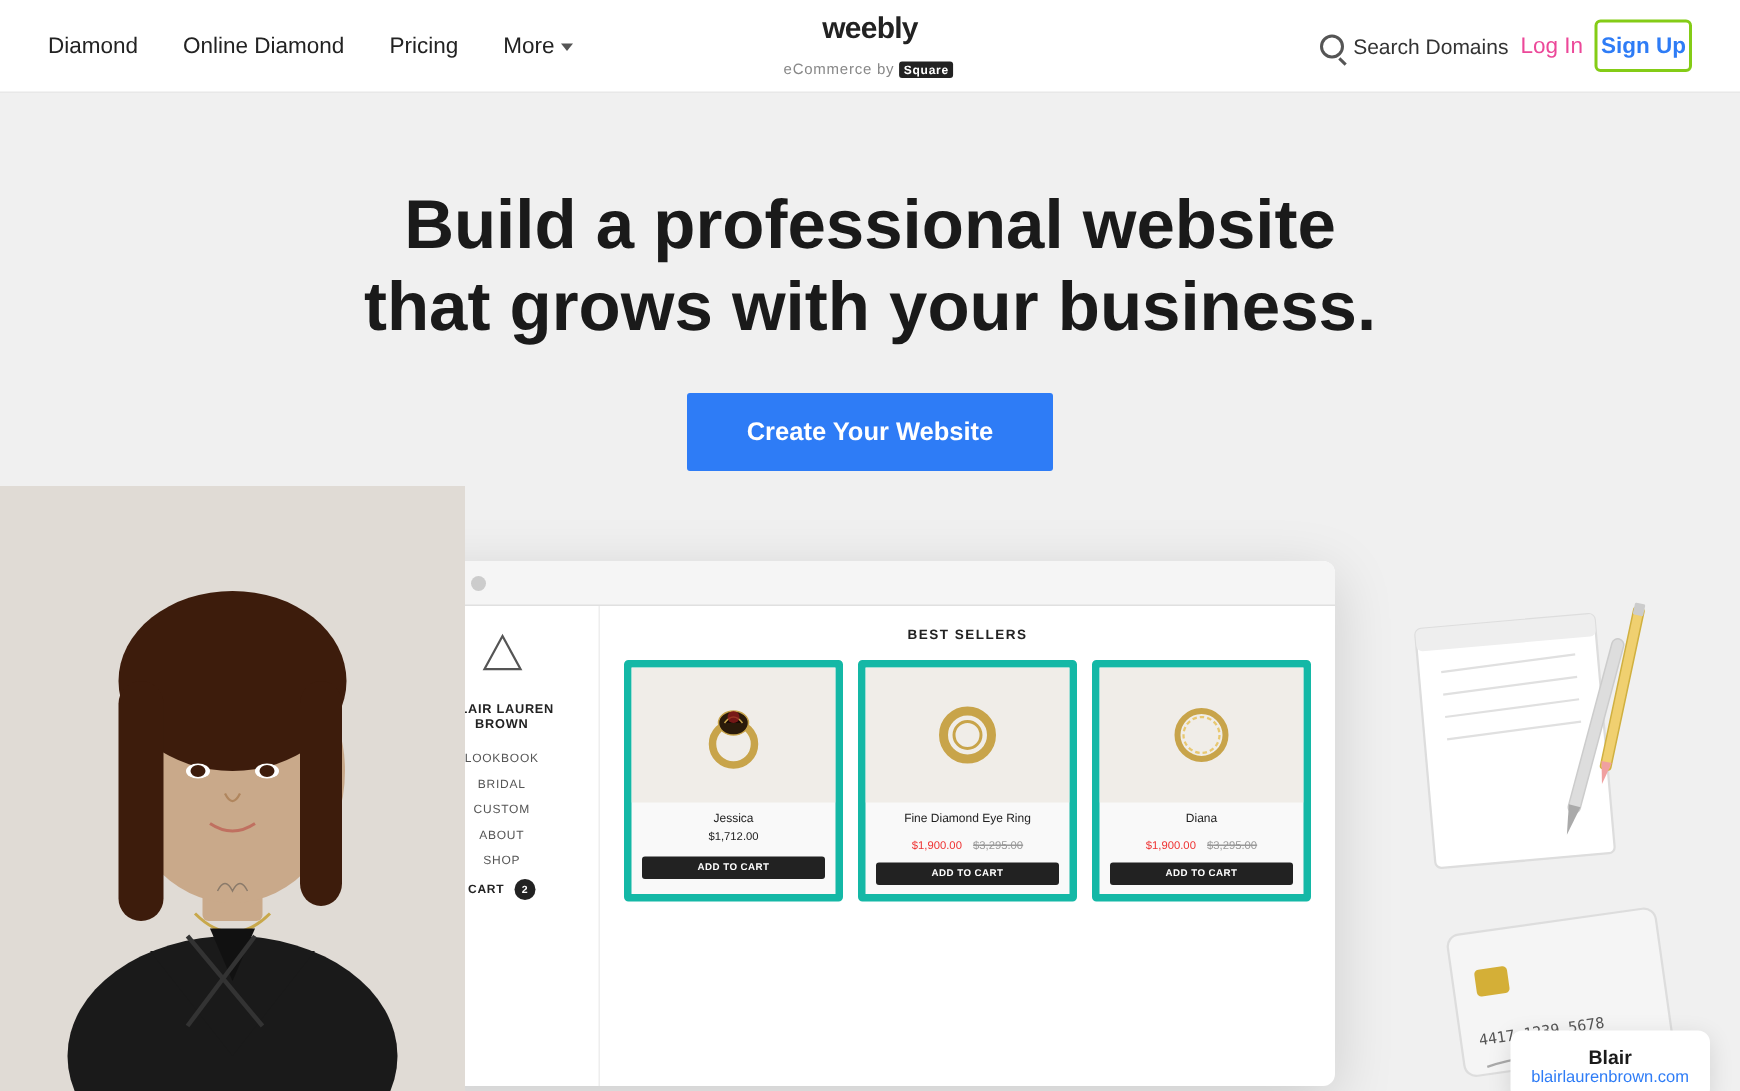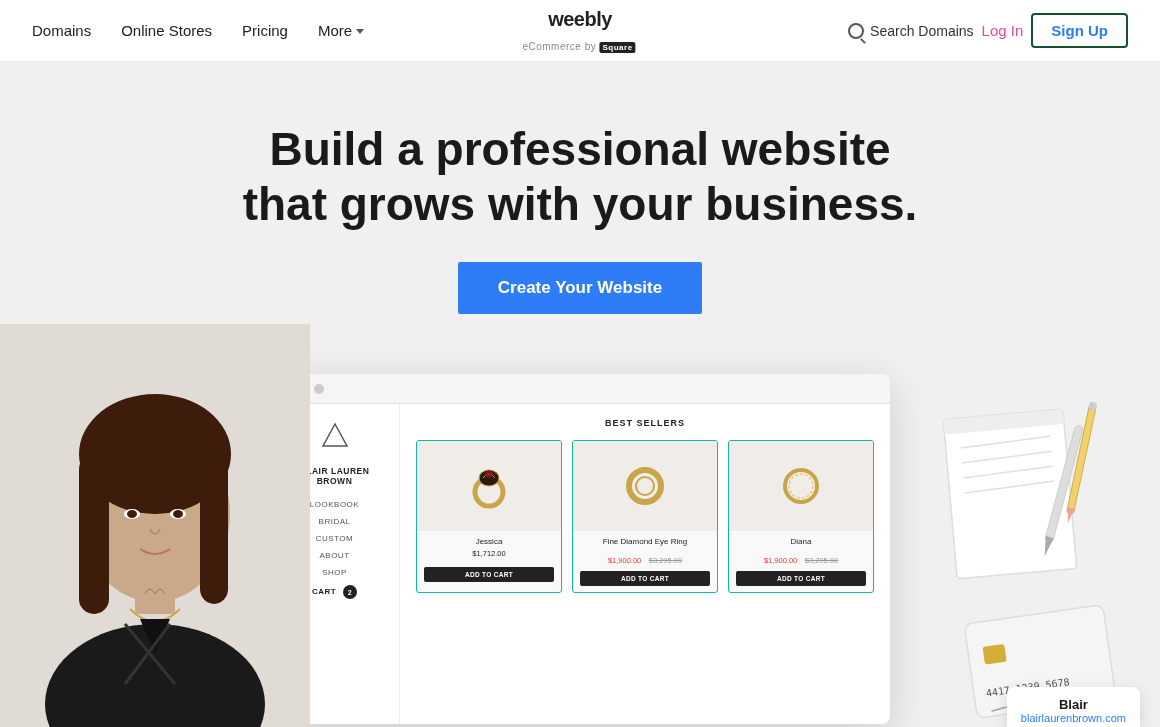--- a/index.html
+++ b/index.html
@@ -114,23 +114,23 @@
     }
     .login-btn {
       background: none;
       border: none;
       font-size: 15px;
       color: #ec4899;
       cursor: pointer;
     }
     .signup-btn {
       background: none;
-      border: 2px solid #14532d;
+      border: 2px solid #84cc16;
       border-radius: 4px;
-      padding: 7px 18px;
+      padding: 7px 2px;
       font-size: 15px;
       color: #2e7cf6;
       font-weight: 600;
       cursor: pointer;
     }
 
     
     .hero {
       background: #f0f0f0;
       padding: 60px 20px 0;
@@ -275,21 +275,21 @@
       margin-bottom: 12px;
       text-transform: uppercase;
     }
     .products-grid {
       display: grid;
       grid-template-columns: repeat(3, 1fr);
       gap: 10px;
     }
     .product-card {
       background: #f9f9f9;
-      border: 1px solid #14b8a6;
+      border: 5px solid #14b8a6;
       border-radius: 3px;
       overflow: hidden;
     }
     .product-img-area {
       height: 90px;
       background: #f0ede8;
       display: flex;
       align-items: center;
       justify-content: center;
     }
@@ -361,22 +361,22 @@
     .blair-card-url {
       font-size: 11px;
       color: #2e7cf6;
     }
   </style>
 </head>
 <body>
 
 <nav class="navbar">
   <div class="nav-left">
-    <a>Domains</a>
-    <a>Online Stores</a>
+    <a>Diamond</a>
+    <a>Online Diamond</a>
     <a>Pricing</a>
     <span class="nav-more">
       <span>More</span>
       <span class="chevron-down"></span>
     </span>
   </div>
 
   <div class="nav-logo">
     <div class="logo-text">weebly</div>
     <div class="logo-sub">

